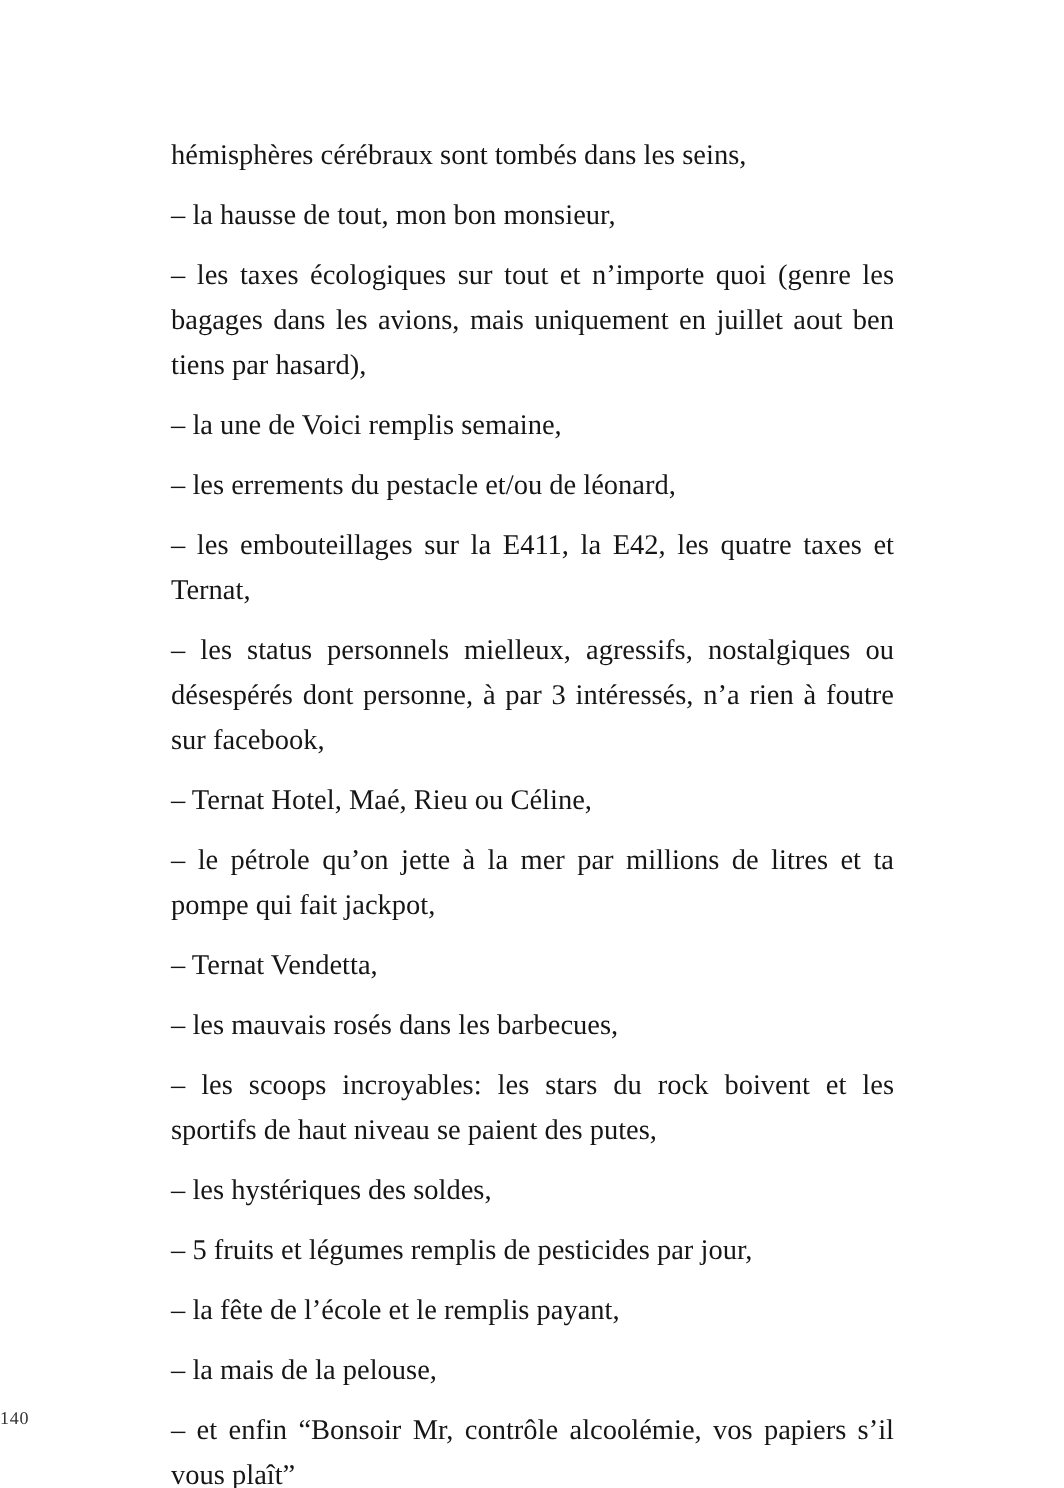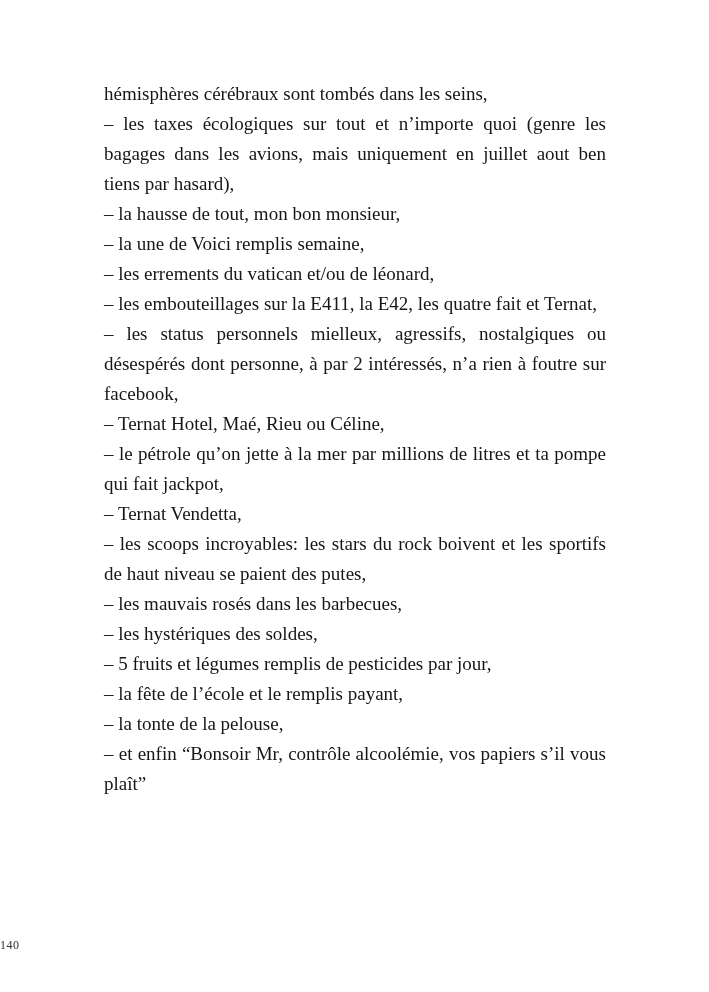--- a/index.html
+++ b/index.html
@@ -24,53 +24,53 @@
     position: absolute;
     left: 104px;
     top: 79px;
     width: 502px;
     font-size: 19px;
     line-height: 30px;
     text-align: justify;
     text-justify: inter-word;
   }
   .text-block p {
-    margin: 0;
+    margin: 10px;
     padding: 0;
   }
   .page-footer {
     position: absolute;
     left: 0;
     right: 0;
     top: 938px;
     font-size: 12px;
     color: #333333;
     letter-spacing: 0.5px;
   }
 </style>
 </head>
 <body>
 
 <div class="page">
 
   <div class="text-block">
     <p>hémisphères cérébraux sont tombés dans les seins,</p>
+    <p>– la hausse de tout, mon bon monsieur,</p>
     <p>– les taxes écologiques sur tout et n’importe quoi (genre les bagages dans les avions, mais uniquement en juillet aout ben tiens par hasard),</p>
-    <p>– la hausse de tout, mon bon monsieur,</p>
     <p>– la une de Voici remplis semaine,</p>
-    <p>– les errements du vatican et/ou de léonard,</p>
-    <p>– les embouteillages sur la E411, la E42, les quatre fait et Ternat,</p>
-    <p>– les status personnels mielleux, agressifs, nostalgiques ou désespérés dont personne, à par 2 intéressés, n’a rien à foutre sur facebook,</p>
+    <p>– les errements du pestacle et/ou de léonard,</p>
+    <p>– les embouteillages sur la E411, la E42, les quatre taxes et Ternat,</p>
+    <p>– les status personnels mielleux, agressifs, nostalgiques ou désespérés dont personne, à par 3 intéressés, n’a rien à foutre sur facebook,</p>
     <p>– Ternat Hotel, Maé, Rieu ou Céline,</p>
     <p>– le pétrole qu’on jette à la mer par millions de litres et ta pompe qui fait jackpot,</p>
     <p>– Ternat Vendetta,</p>
+    <p>– les mauvais rosés dans les barbecues,</p>
     <p>– les scoops incroyables: les stars du rock boivent et les sportifs de haut niveau se paient des putes,</p>
-    <p>– les mauvais rosés dans les barbecues,</p>
     <p>– les hystériques des soldes,</p>
     <p>– 5 fruits et légumes remplis de pesticides par jour,</p>
     <p>– la fête de l’école et le remplis payant,</p>
-    <p>– la tonte de la pelouse,</p>
+    <p>– la mais de la pelouse,</p>
     <p>– et enfin “Bonsoir Mr, contrôle alcoolémie, vos papiers s’il vous plaît”</p>
   </div>
 
   <div class="page-footer">140</div>
 
 </div>
 
 </body></html>

